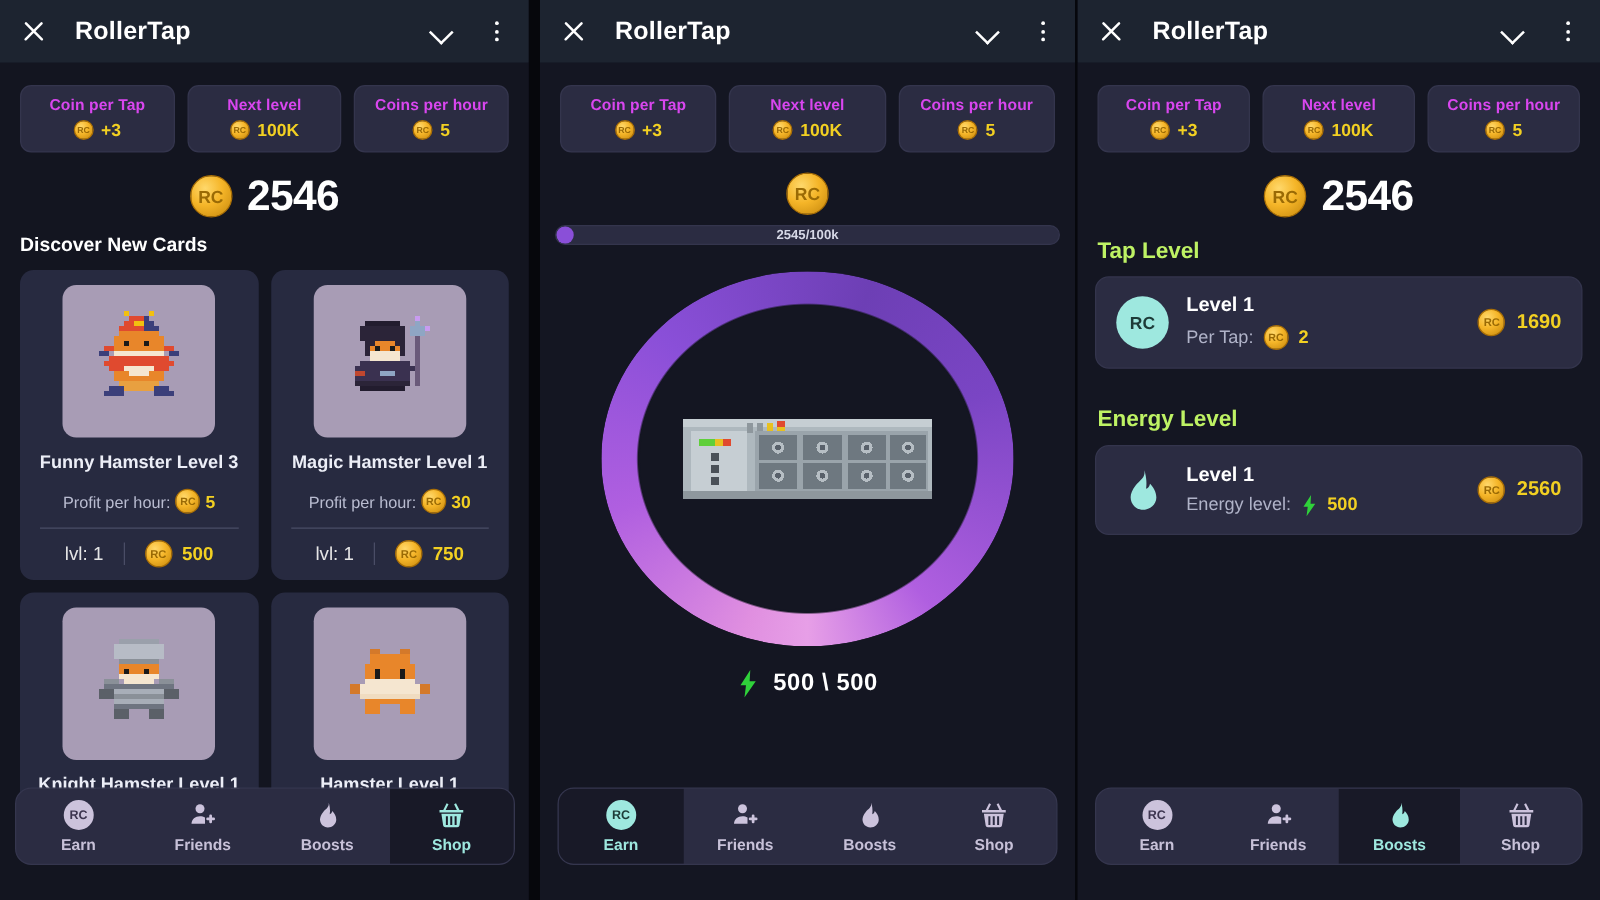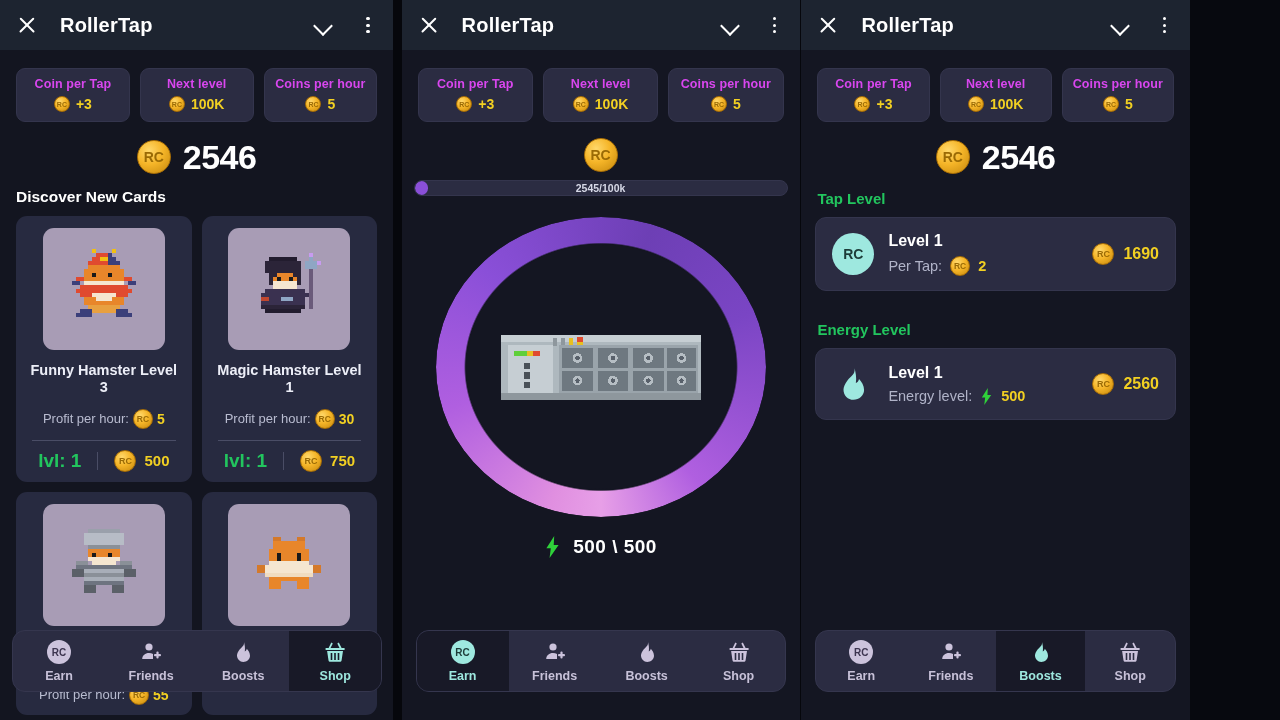--- a/index.html
+++ b/index.html
@@ -3,21 +3,21 @@
 <meta charset="utf-8">
 <style>
   * { margin:0; padding:0; box-sizing:border-box; }
   html,body { width:1280px; height:720px; overflow:hidden; background:#07090f; }
   body {
     font-family:"Liberation Sans", sans-serif;
     -webkit-font-smoothing:antialiased;
   }
 
   
-  .screen { width:1190px; height:720px; display:flex; background:#000; }
+  .screen { width:1280px; height:720px; display:flex; background:#000; }
   .panel { position:relative; height:720px; overflow:hidden; background:#131520; display:flex; flex-direction:column; }
   .panel.p1 { width:423px; }
   .gap     { width:9px; height:720px; background:#06070c; }
   .panel.p2 { width:428px; }
   .gap2    { width:2px; height:720px; background:#06070c; }
   .panel.p3 { width:418px; }
 
   
   .titlebar {
     height:50px; flex:0 0 50px; background:#1d2430;
@@ -94,21 +94,21 @@
     background:#a89cb5; display:flex; align-items:center; justify-content:center;
     overflow:hidden;
   }
   .gthumb svg { display:block; image-rendering:pixelated; }
   .gname { color:#eceef7; font-size:14.5px; font-weight:bold; margin-top:12px; line-height:1.2; }
   .gprofit { display:flex; align-items:center; justify-content:center; gap:4px; margin-top:12px; }
   .gprofit .lbl { color:#b9bcd0; font-size:13px; }
   .gprofit .num { color:#f2d022; font-size:14px; font-weight:bold; }
   .gdiv { height:1px; background:#4a4d66; margin:11px 6px 0 6px; }
   .gfoot { display:flex; align-items:center; justify-content:center; gap:0; margin-top:9px; }
-  .gfoot .lvl { color:#22c55e; font-size:19px; font-weight:bold; padding-right:16px; }
+  .gfoot .lvl { color:#e5e5e5; font-size:15px; font-weight:normal; padding-right:16px; }
   .gfoot .sep { width:1px; height:18px; background:#4a4d66; }
   .gfoot .price { display:flex; align-items:center; gap:8px; padding-left:16px; }
   .gfoot .price .num { color:#f2d022; font-size:15px; font-weight:bold; }
 
   
   .miner-head { display:flex; align-items:center; justify-content:space-between; padding:14px 14px 0 14px; }
   .miner-name { color:#dfe1ee; font-size:13px; font-weight:bold; }
   .miner-level { color:#fff; font-size:13px; font-weight:bold; }
   .pbar {
     margin:8px 12px 0 12px; height:16px; background:#2b2c42; border-radius:8px;
@@ -136,21 +136,21 @@
     position:absolute; width:330px; height:300px; border-radius:50%;
     display:flex; align-items:center; justify-content:center; cursor:pointer;
   }
   .rig { width:206px; image-rendering:pixelated; display:block; }
 
   .energy-row { display:flex; align-items:center; justify-content:center; gap:12px; margin-top:4px; }
   .energy-num { color:#fff; font-size:19px; font-weight:bold; letter-spacing:.5px; }
   .bolt { width:17px; height:22px; display:block; }
 
   
-  .r-section-title { color:#22c55e; font-size:15px; font-weight:bold; padding:16px 16px 0 16px; }
+  .r-section-title { color:#bef264; font-size:18px; font-weight:bold; padding:16px 16px 0 16px; }
   .lvl-card {
     margin:10px 14px 0 14px; background:#2b2c42; border-radius:11px;
     padding:14px 16px; display:flex; align-items:center; gap:14px;
     border:1px solid #34354d;
   }
   .lvl-badge {
     width:42px; height:42px; border-radius:50%; flex:0 0 42px;
     background:#9ee8df; display:flex; align-items:center; justify-content:center;
     color:#1d3b38; font-size:14px; font-weight:bold;
   }

